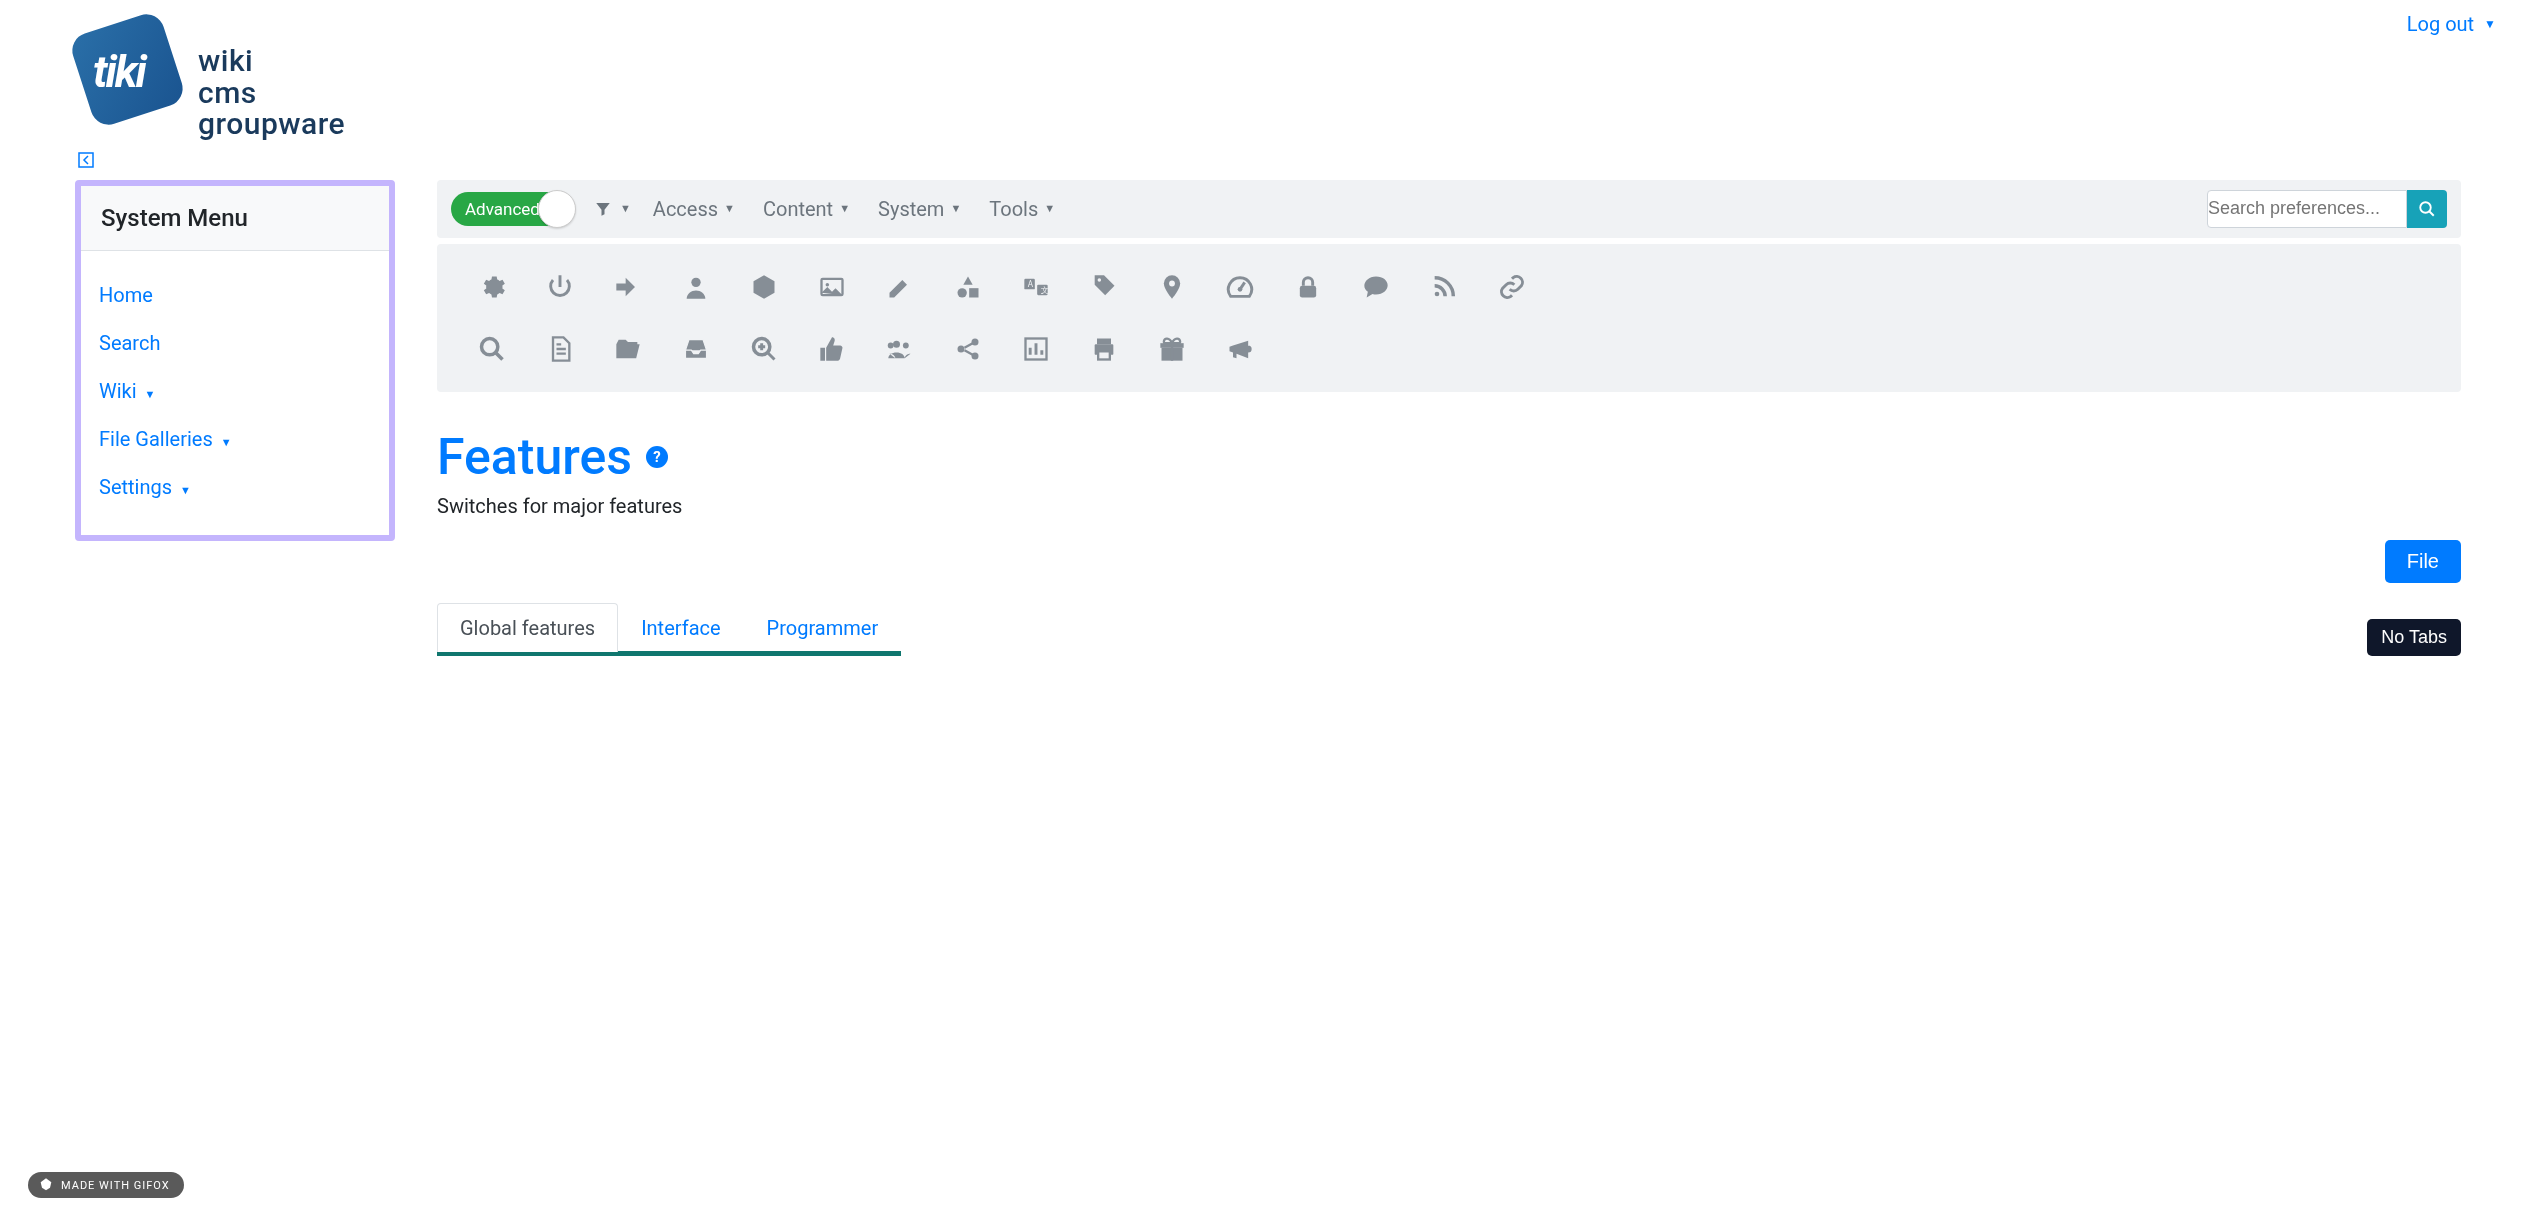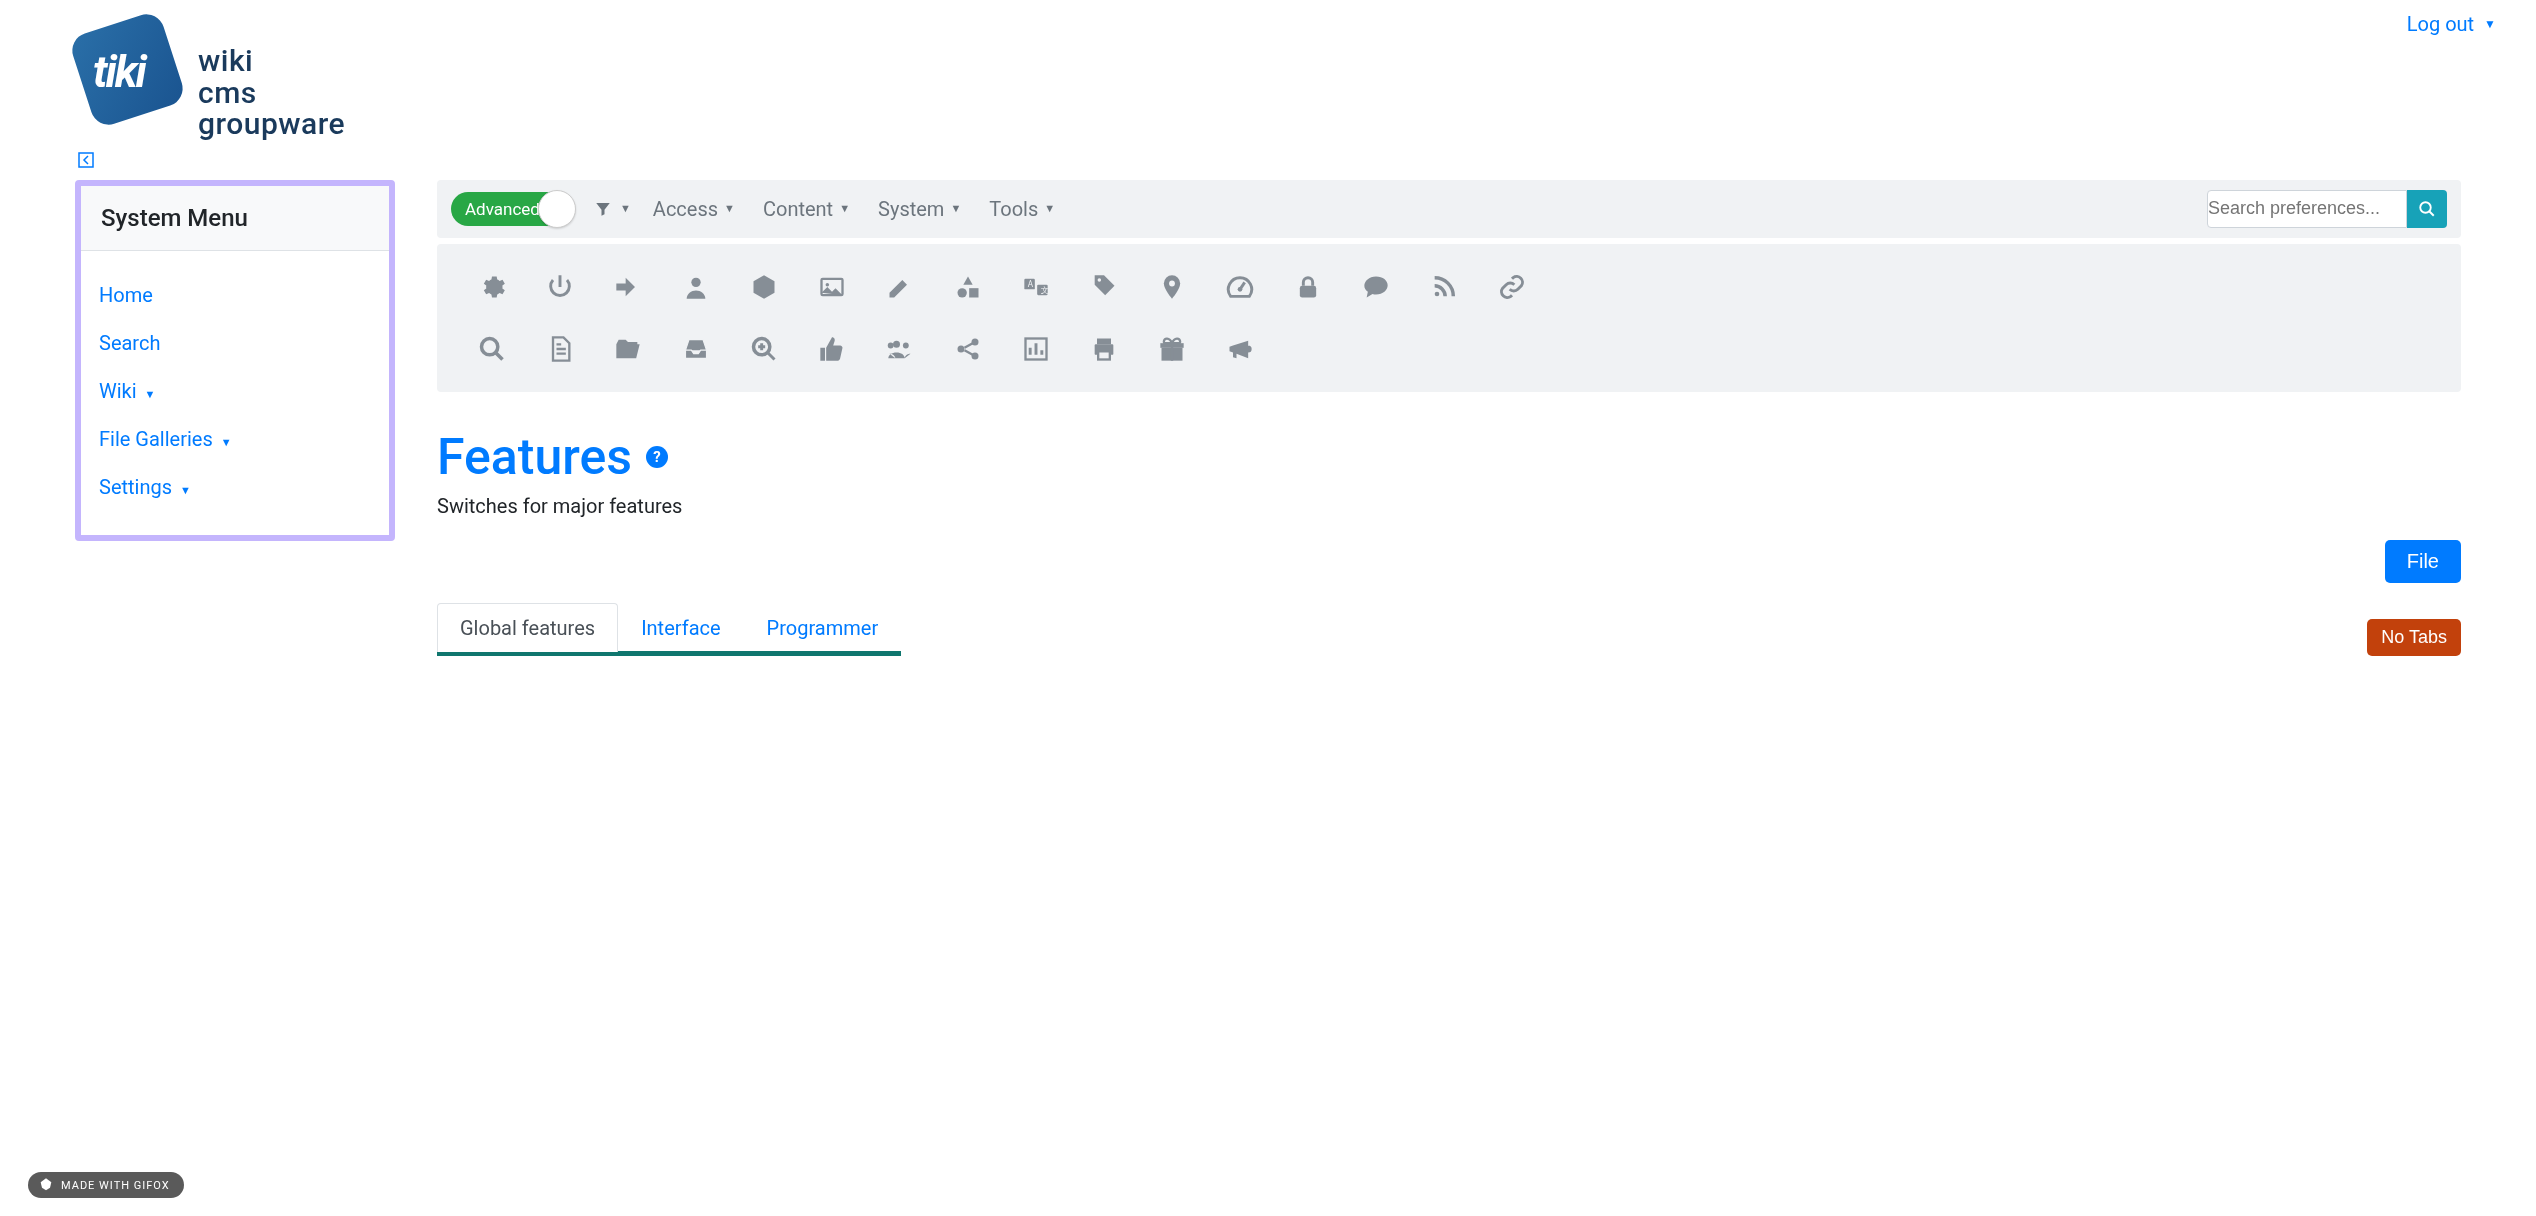--- a/index.html
+++ b/index.html
@@ -38,21 +38,21 @@
 .panel-icon { color: #868e96; width: 30px; height: 30px; display: flex; align-items: center; justify-content: center; }
 .page-title { color: #007bff; font-size: 50px; font-weight: 500; margin: 36px 0 8px; display: flex; align-items: center; gap: 14px; }
 .help-circle { display: inline-flex; width: 22px; height: 22px; border-radius: 50%; background: #007bff; color: #fff; align-items: center; justify-content: center; font-size: 15px; font-weight: bold; }
 .subtitle { font-size: 20px; color: #212529; margin-bottom: 22px; }
 .actions-row { display: flex; justify-content: flex-end; margin-bottom: 20px; }
 .btn-apply { background: #007bff; color: #fff; border: none; border-radius: 5px; padding: 10px 22px; font-size: 20px; cursor: pointer; }
 .tabs-row { display: flex; align-items: flex-end; justify-content: space-between; }
 .tabs { display: flex; border-bottom: 5px solid #0f766e; }
 .tab { padding: 12px 22px; font-size: 20px; color: #007bff; cursor: pointer; border: 1px solid transparent; border-bottom: none; margin-bottom: -1px; }
 .tab.active { color: #495057; background: #fff; border-color: #dee2e6 #dee2e6 #fff; border-radius: 4px 4px 0 0; }
-.btn-notabs { background: #c2410c; color: #fff; border: none; border-radius: 5px; padding: 8px 14px; font-size: 18px; cursor: pointer; }
+.btn-notabs { background: #0f172a; color: #fff; border: none; border-radius: 5px; padding: 8px 14px; font-size: 18px; cursor: pointer; }
 .gifox-badge { position: fixed; bottom: 18px; left: 28px; background: #5a5a5a; color: #fff; border-radius: 14px; padding: 5px 14px 5px 10px; font-size: 11px; letter-spacing: 1px; display: flex; align-items: center; gap: 7px; }
 </style>
 </head>
 <body>
 
 <div class="container">
   <div class="header-row">
     <div class="logo-area">
       <div class="logo-shape">
         <div class="logo-diamond"></div>

